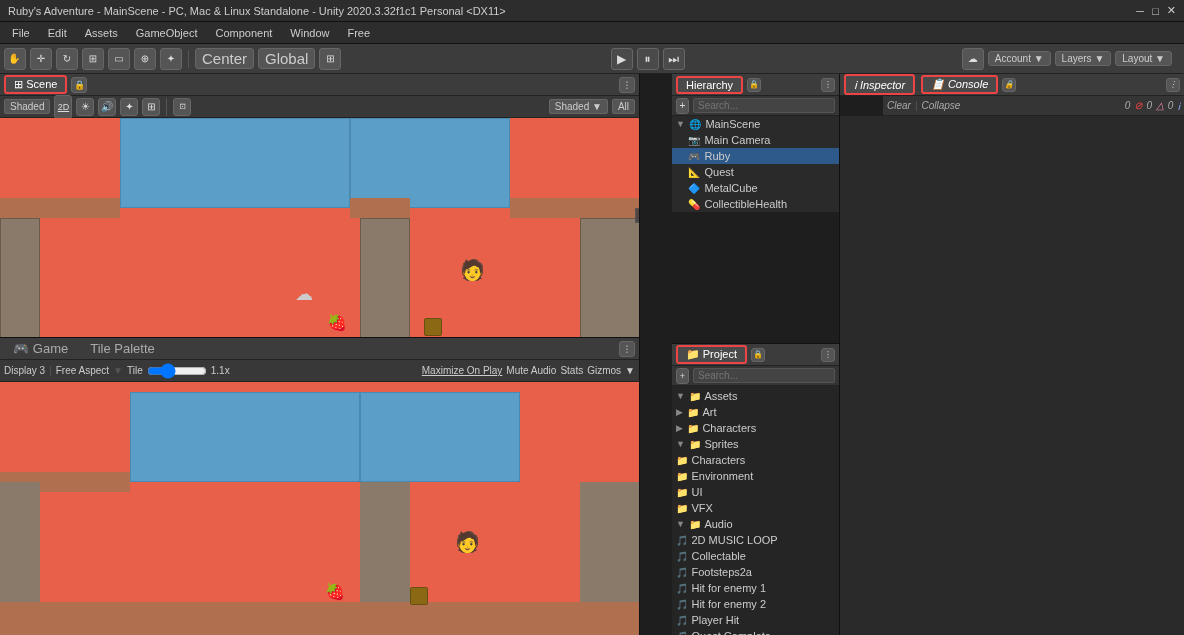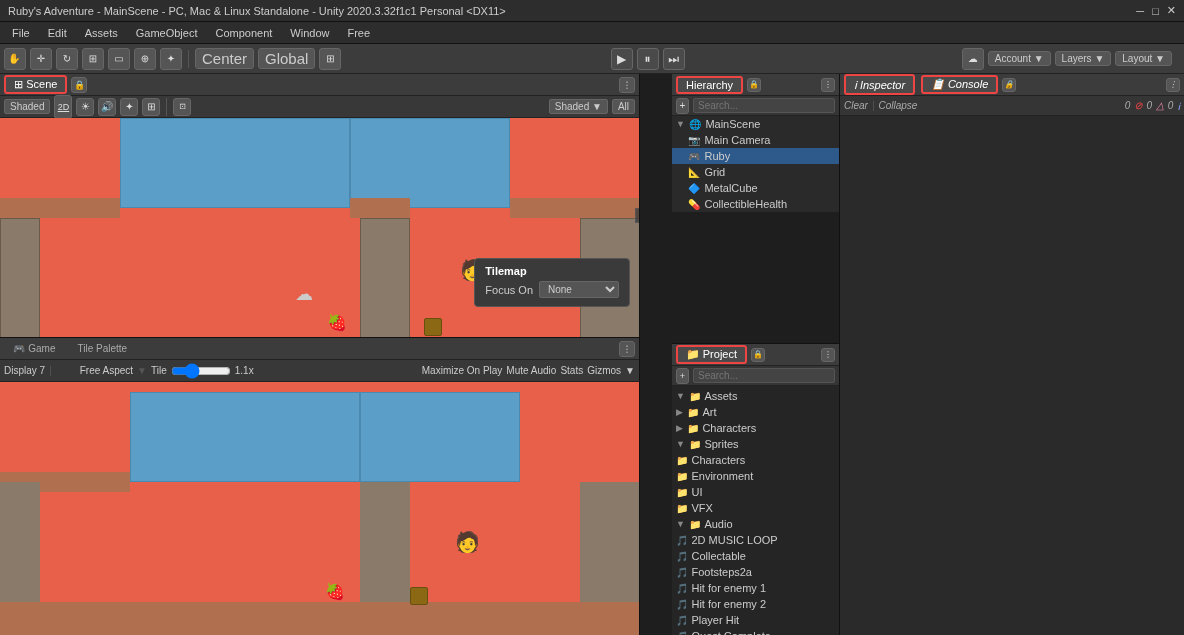--- a/index.html
+++ b/index.html
@@ -111,21 +111,21 @@
       background: #4a4a4a;
       border: 2px solid #e44;
       border-radius: 3px;
       padding: 1px 8px;
       font-size: 11px; color: #fff;
       cursor: pointer;
     }
     .tab-inactive {
       background: #3c3c3c;
       padding: 1px 8px;
-      font-size: 10px; color: #aaa;
+      font-size: 13px; color: #aaa;
       cursor: pointer;
       border: 1px solid transparent;
     }
     .scene-toolbar {
       height: 22px;
       background: #383838;
       display: flex; align-items: center;
       padding: 0 4px; gap: 4px;
       border-bottom: 1px solid #222;
     }
@@ -270,21 +270,21 @@
       display: flex; align-items: center;
       padding: 0 4px; gap: 4px;
       border-bottom: 1px solid #222;
     }
     .inspector-toolbar {
       height: 20px;
       background: #353535;
       display: flex; align-items: center;
       padding: 0 4px; gap: 4px;
       border-bottom: 1px solid #222;
-      font-size: 10px; color: #aaa;
+      font-size: 10px; color: #aaa; margin-left: 43px;
     }
     .inspector-content {
       background: #2a2a2a;
       flex: 1;
       overflow-y: auto;
     }
 
     
     .tilemap-popup {
       position: absolute;
@@ -445,51 +445,42 @@
         <div class="player-char" style="left:460px;top:140px;">🧑</div>
 
         <div class="strawberry" style="left:327px;top:195px;">🍓</div>
 
         <div class="box-crate" style="left:424px;top:200px;"></div>
 
         <div class="cloud" style="left:295px;top:165px;">☁</div>
 
         <div style="position:absolute;left:635px;top:90px;background:rgba(60,60,60,0.8);color:#aaa;font-size:10px;padding:1px 3px;white-space:nowrap;border:1px solid #555;">OD Main Camera</div>
 
-        <div class="tilemap-popup">
-          <div class="popup-title">Tilemap</div>
-          <div class="popup-row">
-            <span>Focus On</span>
-            <select class="popup-select">
-              <option>None</option>
-            </select>
-          </div>
-        </div>
       </div>
     </div>
 
     <div id="game-view">
       <div id="game-tab-bar">
         <div class="tab-inactive">
           <span>🎮</span>
           <span>Game</span>
         </div>
         <div class="tab-inactive">Tile Palette</div>
         <div class="toolbar-btn" style="width:16px;height:16px;font-size:9px;margin-left:auto;">⋮</div>
       </div>
       <div class="game-toolbar">
-        <span style="cursor:pointer;">Display 7</span>
+        <span style="cursor:pointer;">Display 3</span>
         <span style="color:#555;">|</span>
-        <span style="cursor:pointer;margin-left:24px;">Free Aspect</span>
+        <span style="cursor:pointer;">Free Aspect</span>
         <span style="color:#555;">▼</span>
         <span>Tile</span>
         <input type="range" min="0" max="100" value="30" style="width: 60px; height: 10px;">
         <span>1.1x</span>
         <span class="flex-spacer"></span>
-        <span style="cursor:pointer;">Maximize On Play</span>
+        <span style="cursor:pointer;text-decoration:underline;">Maximize On Play</span>
         <span style="cursor:pointer;">Mute Audio</span>
         <span style="cursor:pointer;">Stats</span>
         <span style="cursor:pointer;">Gizmos</span>
         <span style="cursor:pointer;">▼</span>
       </div>
       <div class="game-canvas">
 
         <div class="water-block" style="left:130px;top:10px;width:230px;height:90px;"></div>
         <div class="water-block" style="left:360px;top:10px;width:160px;height:90px;"></div>
         <div style="position:absolute;left:0;top:90px;width:130px;height:20px;background:#b07050;"></div>
@@ -527,21 +518,21 @@
         <div class="tree-item tree-indent-1">
           <span class="tree-icon">📷</span>
           <span>Main Camera</span>
         </div>
         <div class="tree-item tree-indent-1 selected">
           <span class="tree-icon">🎮</span>
           <span>Ruby</span>
         </div>
         <div class="tree-item tree-indent-1">
           <span class="tree-icon">📐</span>
-          <span>Grid</span>
+          <span>Quest</span>
         </div>
         <div class="tree-item tree-indent-1">
           <span class="tree-icon">🔷</span>
           <span>MetalCube</span>
         </div>
         <div class="tree-item tree-indent-1">
           <span class="tree-icon">💊</span>
           <span>CollectibleHealth</span>
         </div>
       </div>

